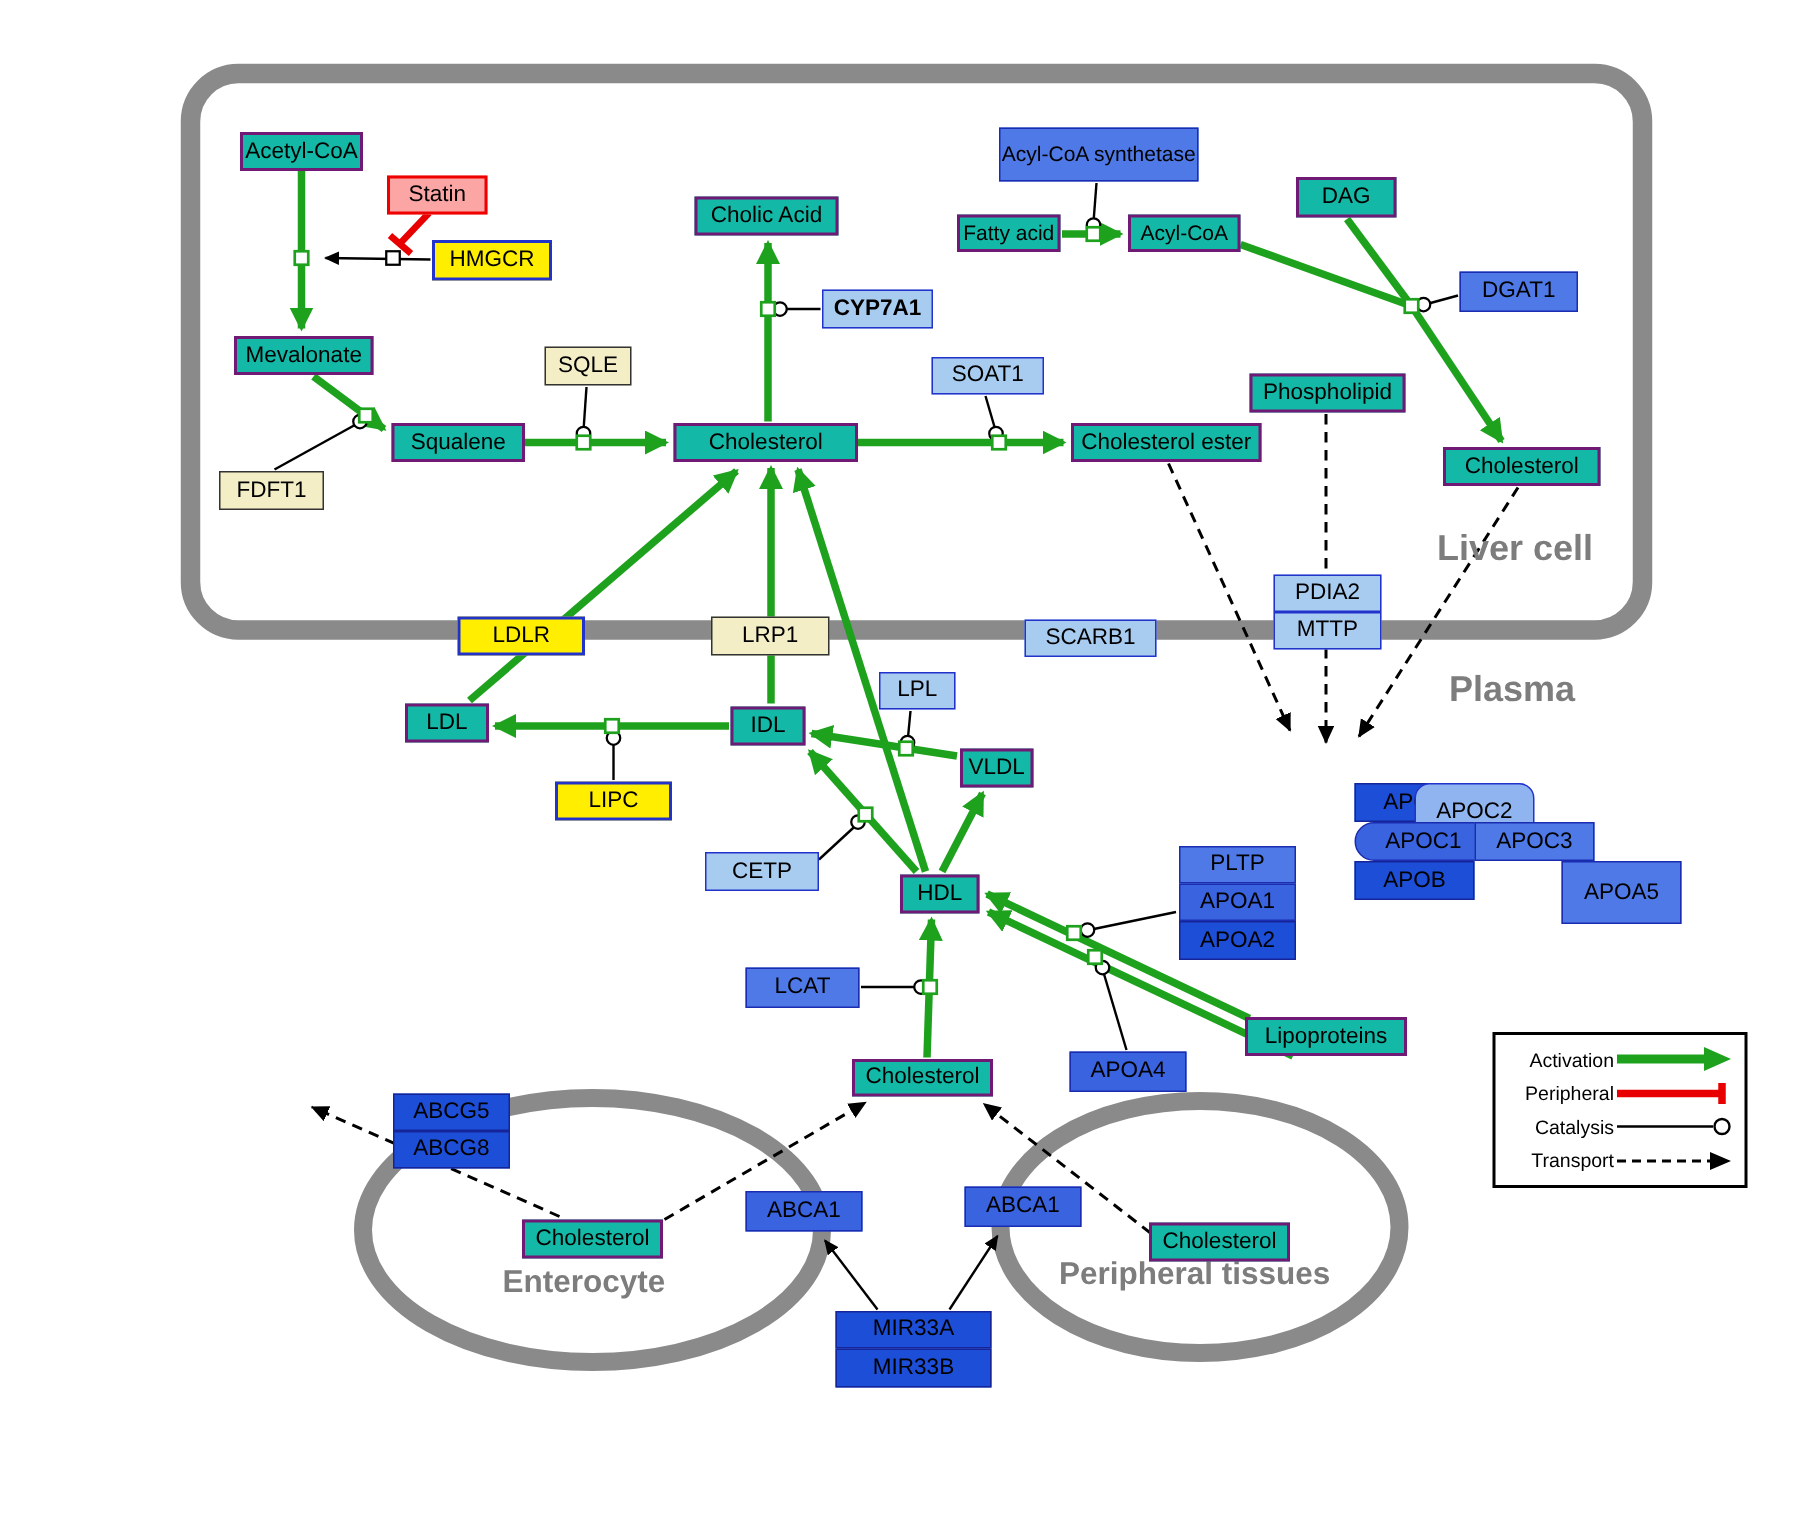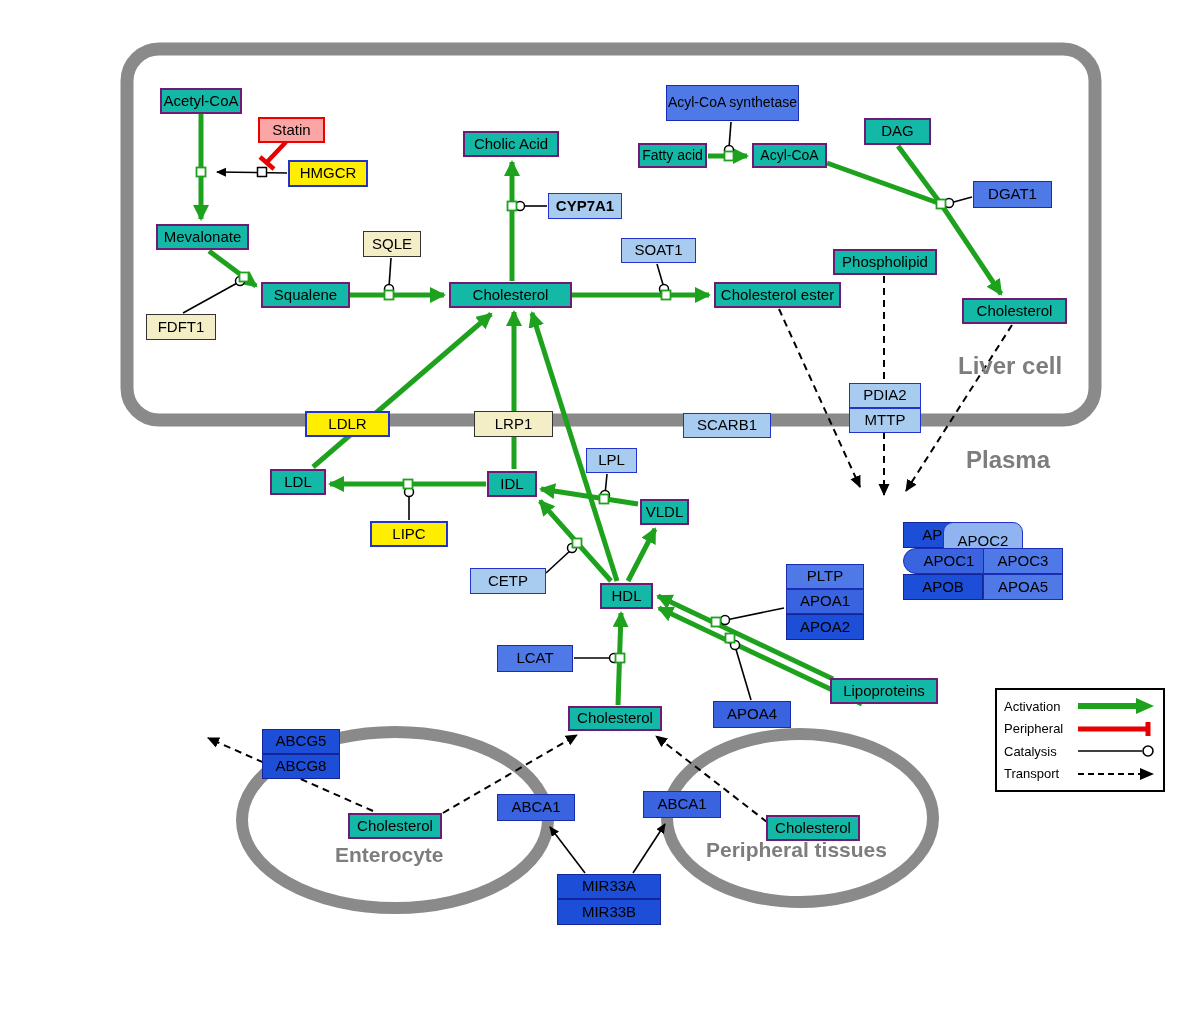--- a/index.html
+++ b/index.html
@@ -15,21 +15,21 @@
   .pblue{background:#a8cbf0;border:1px solid #2233cc;}
   .pltblue{background:#8fb4ef;border:1px solid #2233cc;}
   .pmed{background:#4e79e6;border:1px solid #1a2db0;}
   .pmedark{background:#3a63e0;border:1px solid #1a2db0;}
   .pdark{background:#1d4ed8;border:1px solid #16249a;}
   .fs14{font-size:14px;}
   .rlabel{position:absolute;font-weight:bold;color:#7d7d7d;z-index:1;}
   .legend{position:absolute;left:995px;top:688px;width:170px;height:104px;background:#fff;
           border:2px solid #000;z-index:3;display:flex;flex-direction:column;justify-content:space-evenly;
           padding:3px 7px;box-sizing:border-box;}
-  .legend-row{display:flex;align-items:center;justify-content:space-between;font-size:13px;color:#000;}
+  .legend-row{display:flex;align-items:center;justify-content:flex-end;font-size:13px;color:#000;}
   .legend-row svg{flex:0 0 auto;}
 </style>
 </head>
 <body>
 
 <div class="stage">
 
   <svg class="edges" width="1200" height="1013" viewBox="0 0 1200 1013">
     <defs>
       <marker id="ag" markerUnits="userSpaceOnUse" markerWidth="20" markerHeight="18" refX="14" refY="8" orient="auto">
@@ -173,21 +173,21 @@
   <div class="node pblue" style="left:470px;top:568px;width:76px;height:26px;">CETP</div>
   <div class="node metabolite" style="left:600px;top:583px;width:53px;height:26px;">HDL</div>
   <div class="node pmed" style="left:786px;top:564px;width:78px;height:25px;">PLTP</div>
   <div class="node pmedark" style="left:786px;top:589px;width:78px;height:25px;">APOA1</div>
   <div class="node pdark" style="left:786px;top:614px;width:78px;height:26px;">APOA2</div>
   <div class="node pdark" style="left:903px;top:522px;width:80px;height:26px;">APOE</div>
   <div class="node pltblue" style="left:943px;top:522px;width:80px;height:38px;border-radius:10px;">APOC2</div>
   <div class="node pmedark" style="left:903px;top:548px;width:92px;height:26px;border-radius:13px;">APOC1</div>
   <div class="node pmed" style="left:983px;top:548px;width:80px;height:26px;">APOC3</div>
   <div class="node pdark" style="left:903px;top:574px;width:80px;height:26px;">APOB</div>
-  <div class="node pmed" style="left:983px;top:574px;width:80px;height:26px;">APOA5</div>
+  <div class="node pmed" style="left:1041px;top:574px;width:80px;height:42px;">APOA5</div>
   <div class="node pmed" style="left:497px;top:645px;width:76px;height:27px;">LCAT</div>
   <div class="node pmedark" style="left:713px;top:701px;width:78px;height:27px;">APOA4</div>
   <div class="node metabolite" style="left:830px;top:678px;width:108px;height:26px;">Lipoproteins</div>
   <div class="node metabolite" style="left:568px;top:706px;width:94px;height:25px;">Cholesterol</div>
   <div class="node pdark" style="left:262px;top:729px;width:78px;height:25px;">ABCG5</div>
   <div class="node pdark" style="left:262px;top:754px;width:78px;height:25px;">ABCG8</div>
   <div class="node metabolite" style="left:348px;top:813px;width:94px;height:26px;">Cholesterol</div>
   <div class="node pmedark" style="left:497px;top:794px;width:78px;height:27px;">ABCA1</div>
   <div class="node pmedark" style="left:643px;top:791px;width:78px;height:27px;">ABCA1</div>
   <div class="node metabolite" style="left:766px;top:815px;width:94px;height:26px;">Cholesterol</div>

